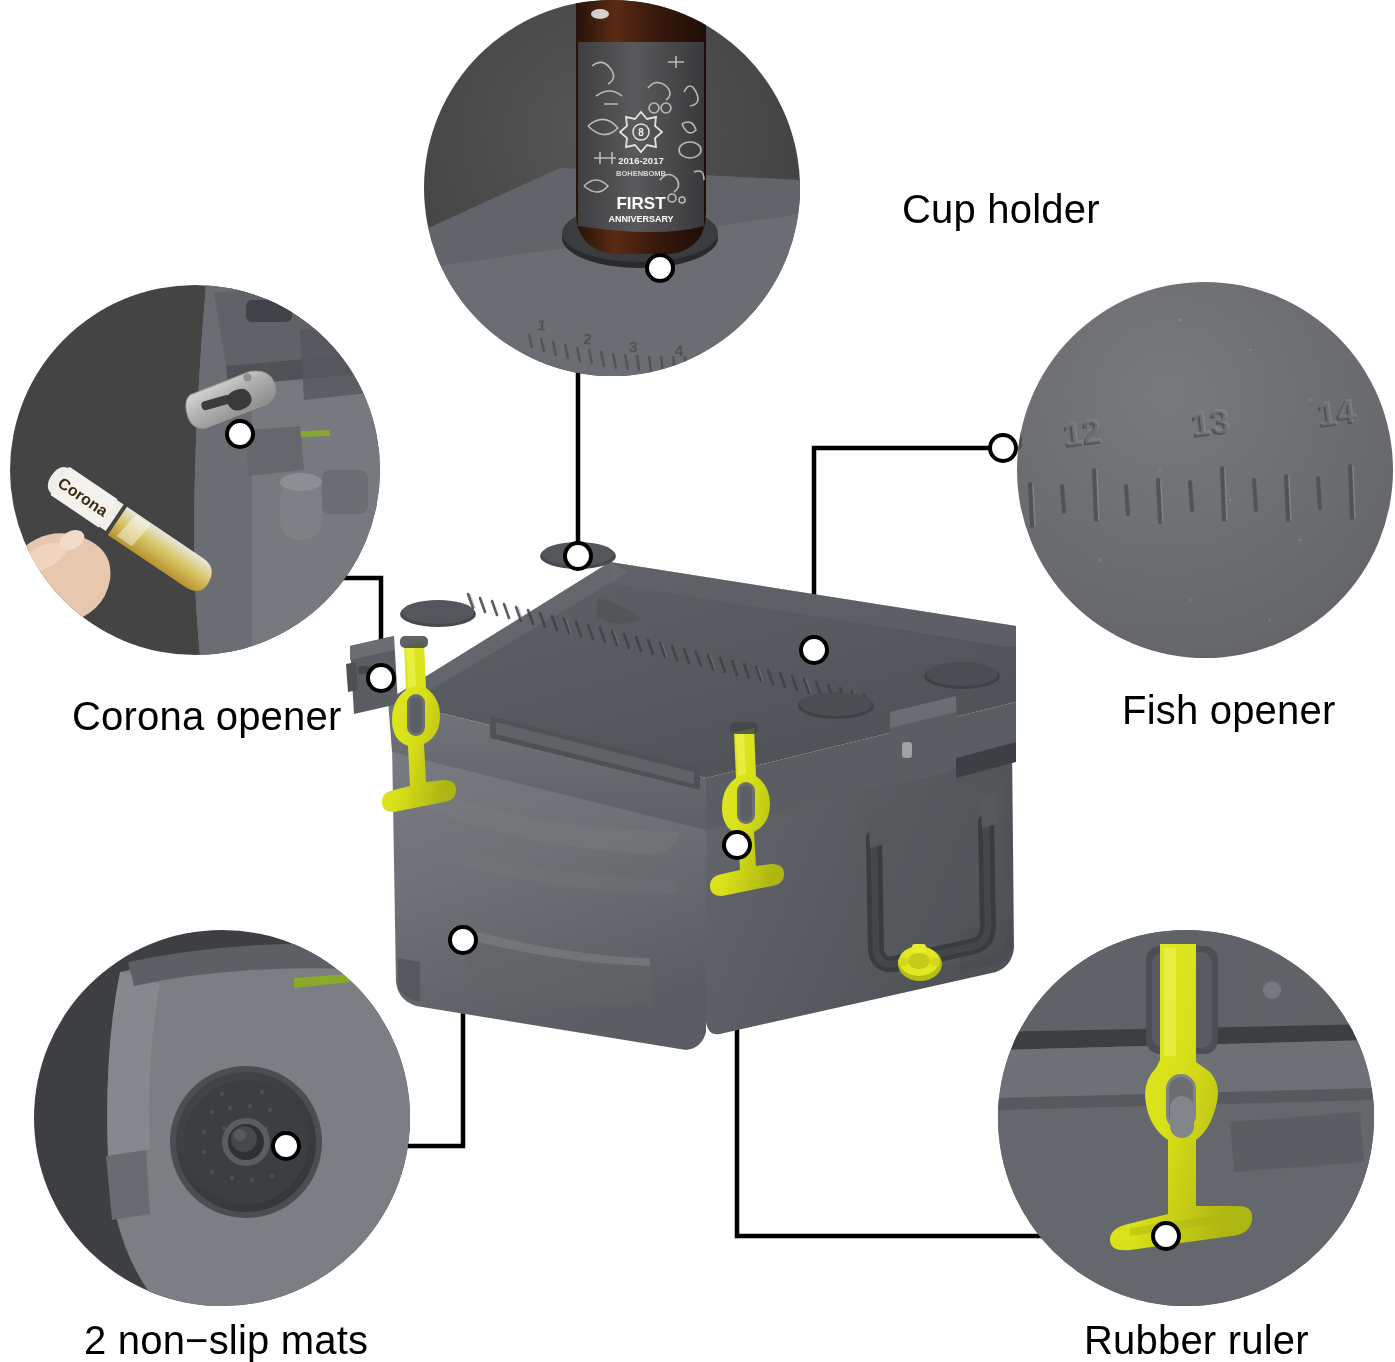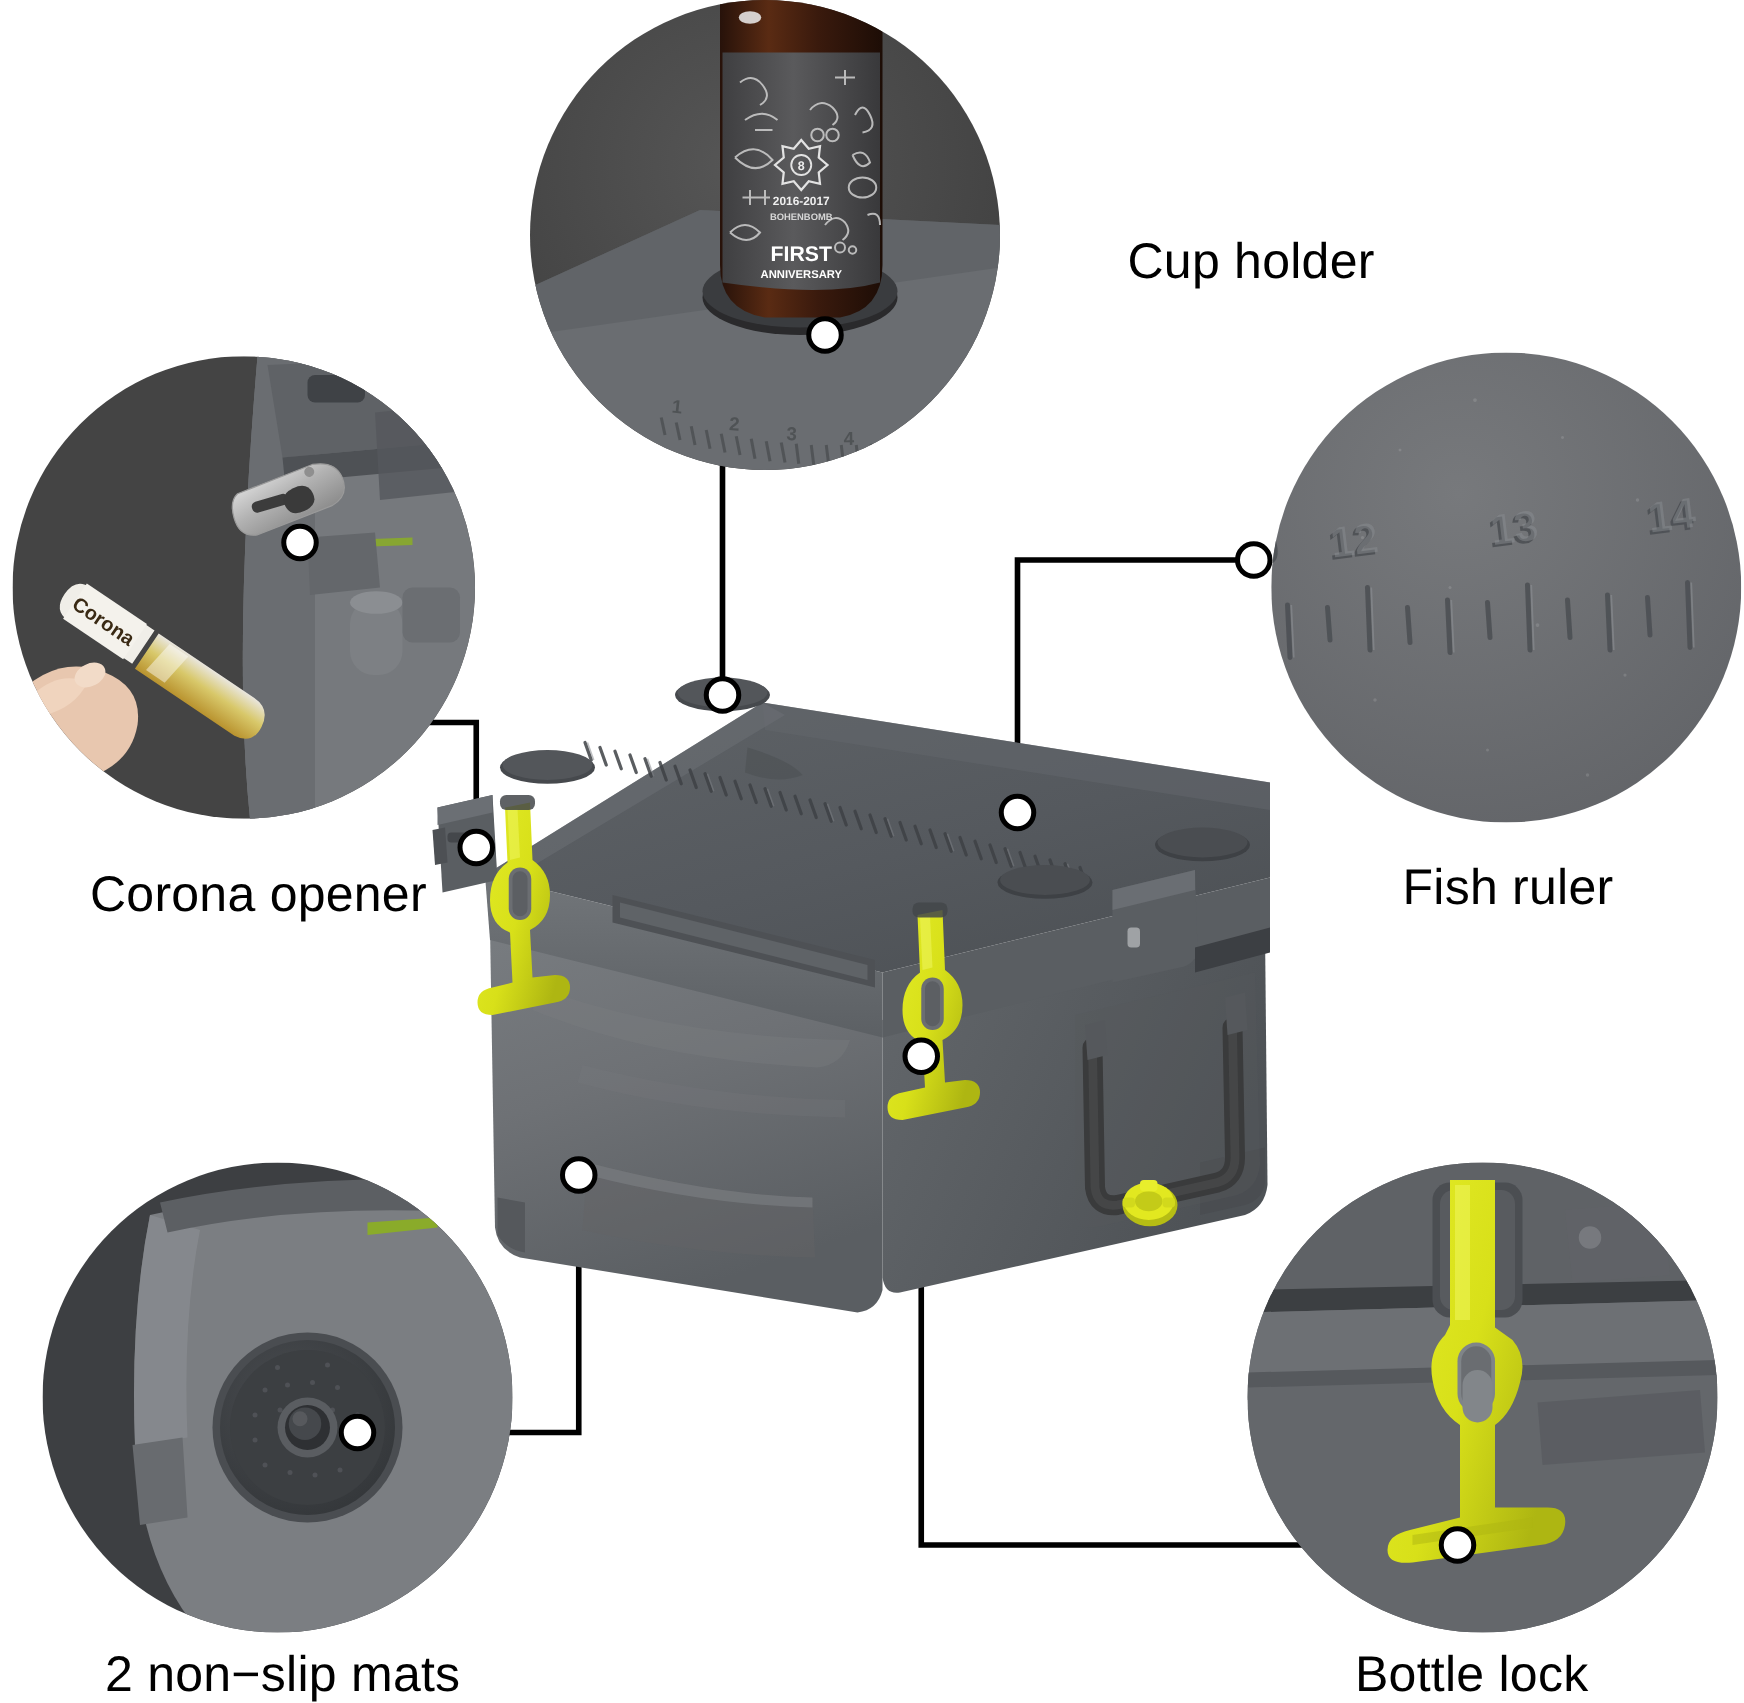--- a/index.html
+++ b/index.html
@@ -538,19 +538,19 @@
 
       <circle cx="1166" cy="1236" r="13" fill="#ffffff" stroke="#000000" stroke-width="4"></circle>
       <circle cx="737" cy="845" r="13" fill="#ffffff" stroke="#000000" stroke-width="4"></circle>
     </g>
   </svg>
 
   <div class="label label-lg" style="left:902px; top:159px;margin-top:28px;">Cup holder</div>
 
   <div class="label label-lg" style="left:72px; top:694px;">Corona opener</div>
 
-  <div class="label label-lg" style="left:1122px; top:688px;">Fish ruler</div>
+  <div class="label label-lg" style="left:1122px; top:688px;">Fish opener</div>
 
   <div class="label label-lg" style="left:84px; top:1318px;">2 non−slip mats</div>
 
-  <div class="label label-lg" style="left:1084px; top:1318px;">Bottle lock</div>
+  <div class="label label-lg" style="left:1084px; top:1318px;">Rubber ruler</div>
 
 </div>
 
 </body></html>

